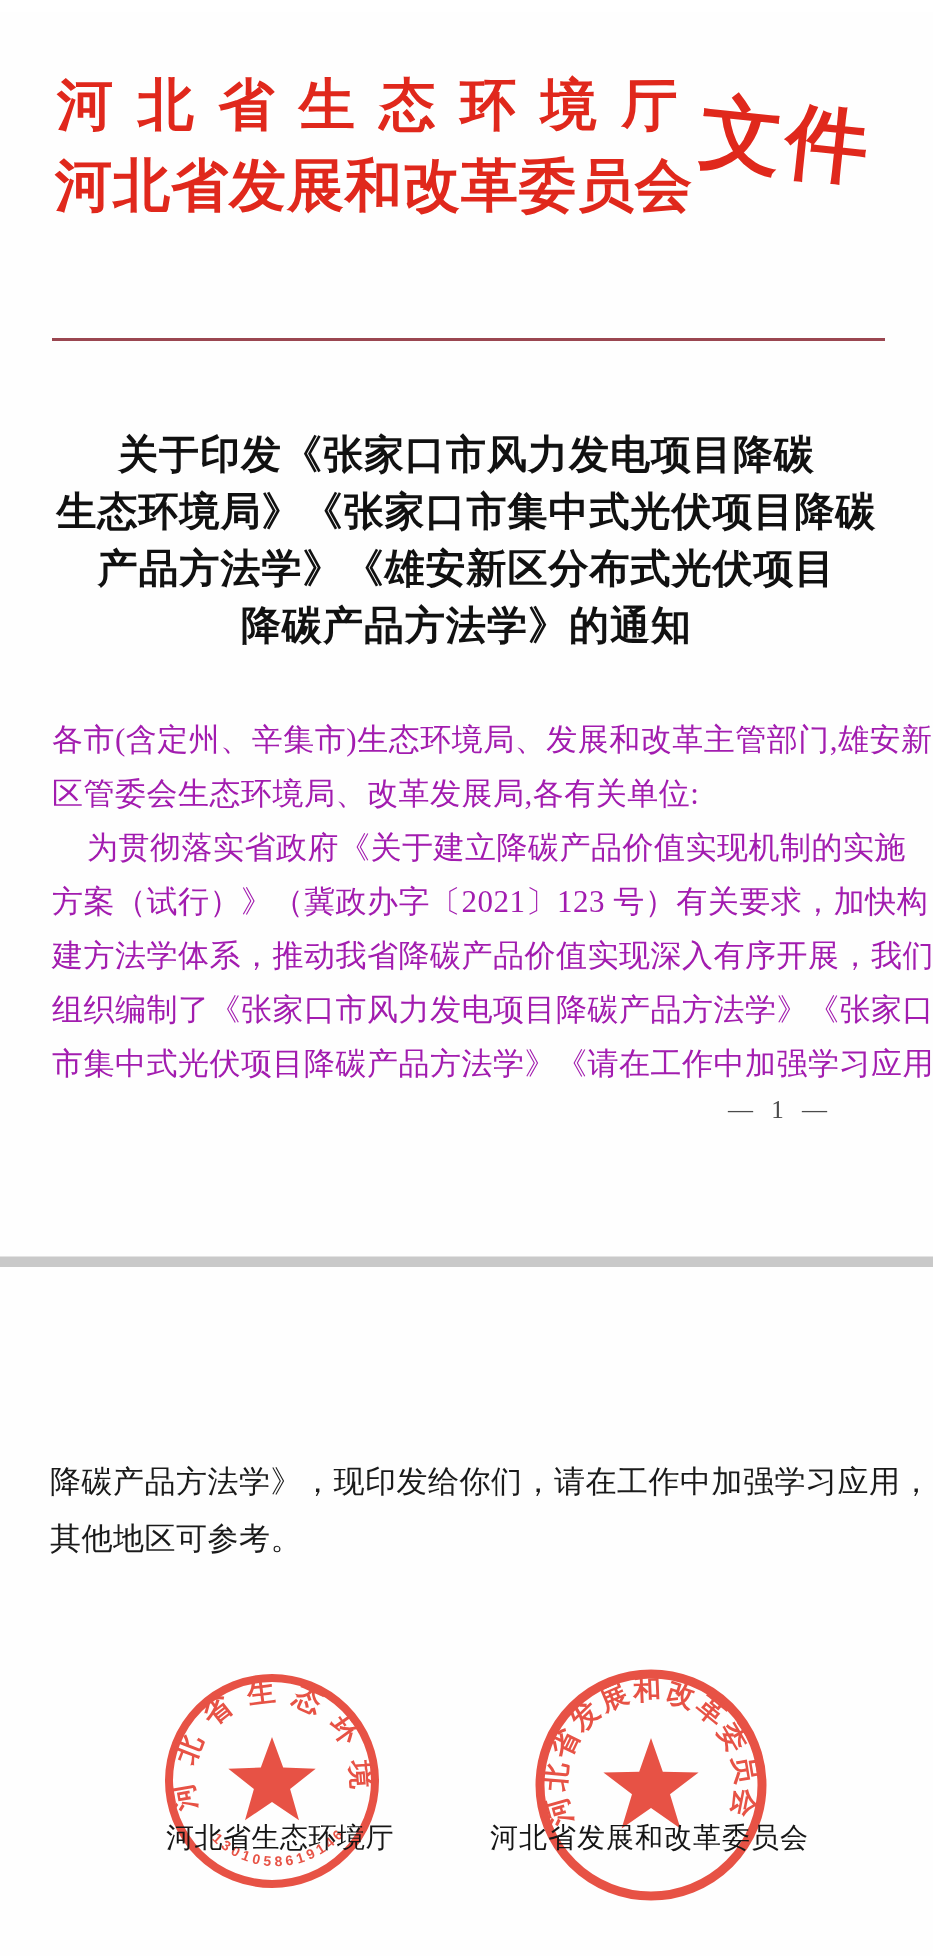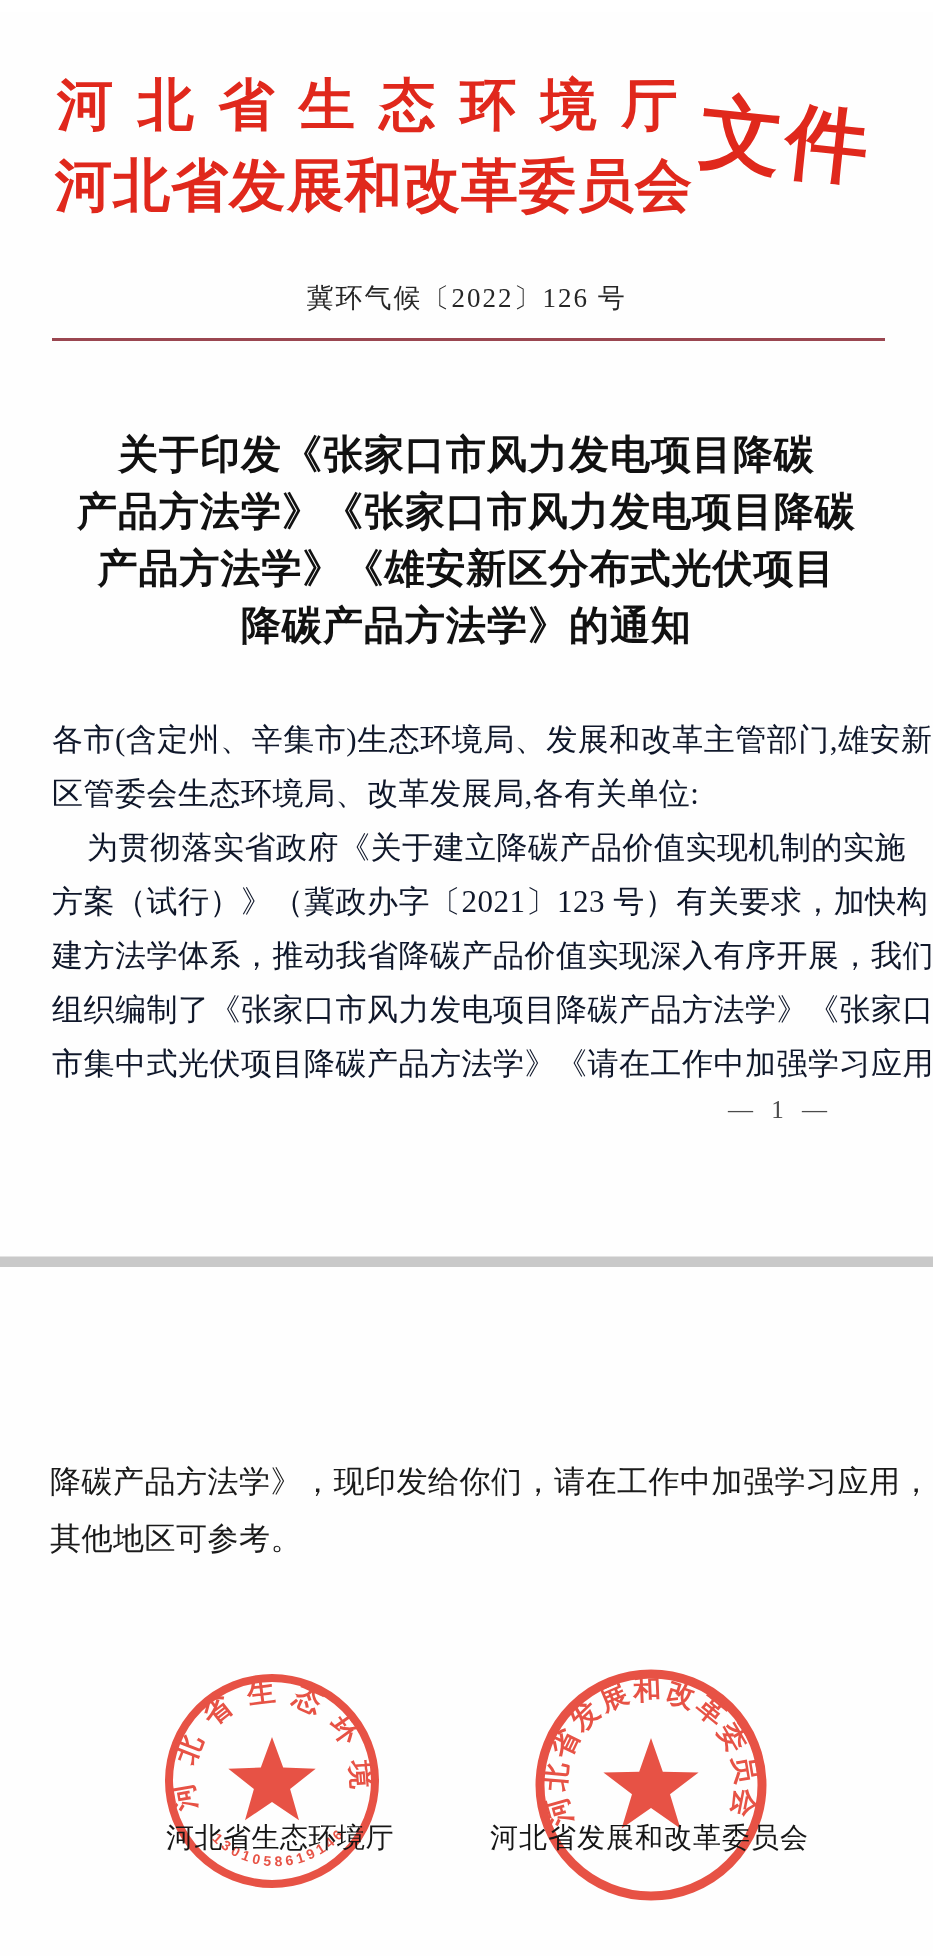--- a/index.html
+++ b/index.html
@@ -17,21 +17,21 @@
   .hdr-line{position:absolute;color:#e0281c;font-weight:700;white-space:nowrap;}
   .hdr-line1{left:57px;top:56px;font-size:56px;letter-spacing:0.44em;}
   .hdr-line2{left:55px;top:136px;font-size:57px;letter-spacing:1px;}
   .hdr-mark{position:absolute;left:700px;top:74px;font-size:82px;font-weight:700;color:#e0281c;transform:rotate(6deg);letter-spacing:4px;white-space:nowrap;}
   
   .doc-number{position:absolute;left:0;top:268px;width:933px;text-align:center;font-size:27px;color:#262626;letter-spacing:2px;}
   .red-rule{position:absolute;left:52px;top:326px;width:833px;height:3px;background:#9a4650;}
   
   .title{position:absolute;left:0;top:414px;width:933px;text-align:center;font-weight:700;font-size:40px;line-height:57px;color:#111;letter-spacing:1px;}
   
-  .body1{position:absolute;left:52px;top:701px;width:840px;font-size:31px;line-height:54px;color:#0f172a;}
+  .body1{position:absolute;left:52px;top:701px;width:840px;font-size:31px;line-height:54px;color:#a21caf;}
   .body1 .bline{height:54px;white-space:nowrap;letter-spacing:0.5px;}
   .indent{text-indent:35px;}
   .page-num{position:absolute;right:100px;top:1084px;font-size:25px;color:#4a4a4a;letter-spacing:6px;white-space:nowrap;}
   .body2{position:absolute;left:50px;top:1441px;width:845px;font-size:31px;line-height:57px;color:#1a1a1a;}
   .body2 .bline{height:57px;white-space:nowrap;letter-spacing:0.5px;}
   
   .seal{position:absolute;opacity:.88;z-index:1;}
   .seal-left{left:158px;top:1655px;width:228px;height:228px;}
   .seal-right{left:528px;top:1650px;width:246px;height:246px;}
   .seal svg{display:block;width:100%;height:100%;}
@@ -45,26 +45,25 @@
 <body>
 
 <div class="doc">
 
   <div class="page1">
 
     <div class="hdr-line hdr-line1">河北省生态环境厅</div>
     <div class="hdr-line hdr-line2">河北省发展和改革委员会</div>
     <div class="hdr-mark">文件</div>
 
-    <div class="doc-number">冀环气候〔2022〕126 号</div>
     <div class="red-rule"></div>
 
     <div class="title">
       <div>关于印发《张家口市风力发电项目降碳</div>
-      <div>产品方法学》《张家口市风力发电项目降碳</div>
+      <div>生态环境局》《张家口市集中式光伏项目降碳</div>
       <div>产品方法学》《雄安新区分布式光伏项目</div>
       <div>降碳产品方法学》的通知</div>
     </div>
 
     <div class="body1">
       <div class="bline">各市(含定州、辛集市)生态环境局、发展和改革主管部门,雄安新</div>
       <div class="bline">区管委会生态环境局、改革发展局,各有关单位:</div>
       <div class="bline indent">为贯彻落实省政府《关于建立降碳产品价值实现机制的实施</div>
       <div class="bline">方案（试行）》（冀政办字〔2021〕123 号）有关要求，加快构</div>
       <div class="bline">建方法学体系，推动我省降碳产品价值实现深入有序开展，我们</div>

